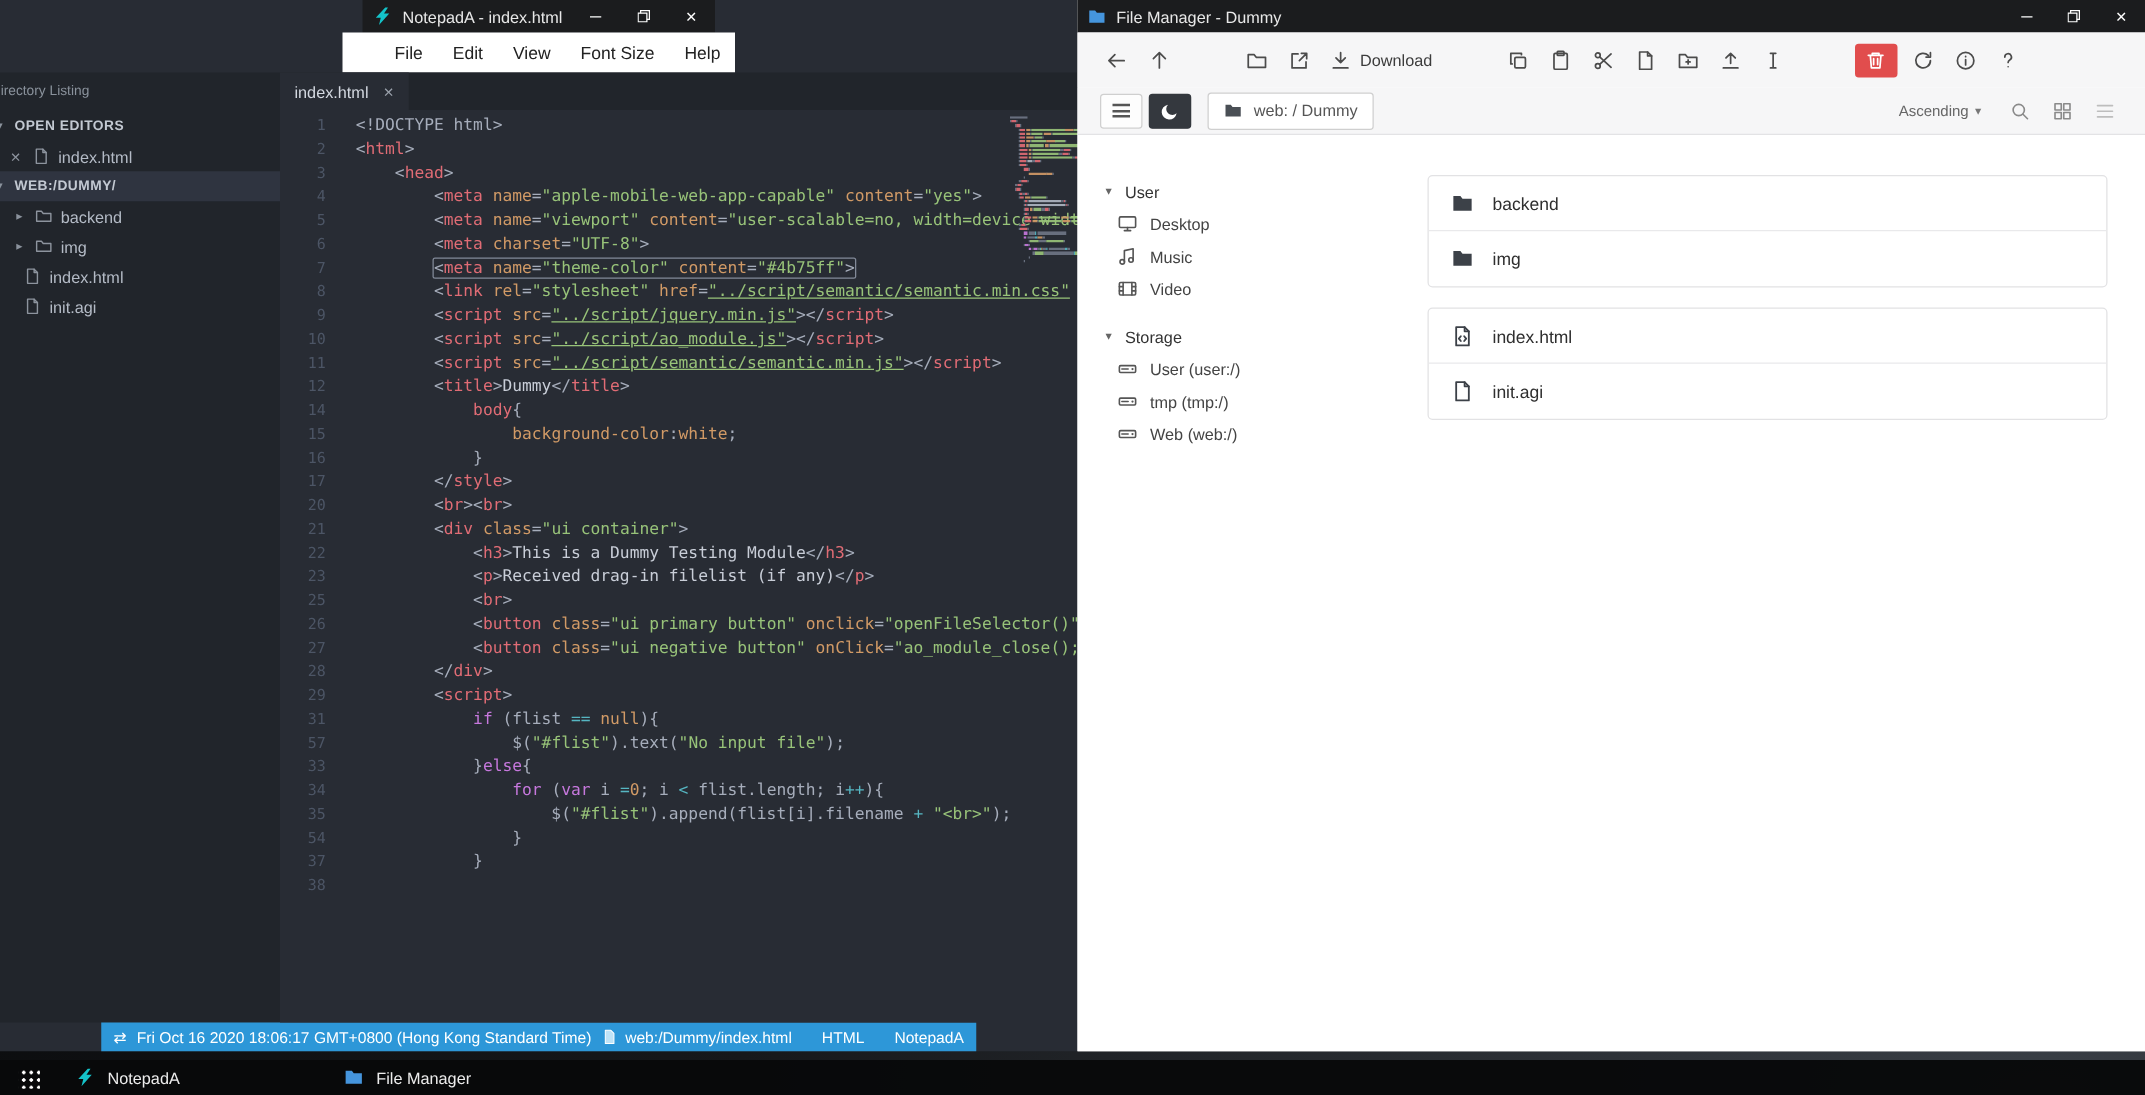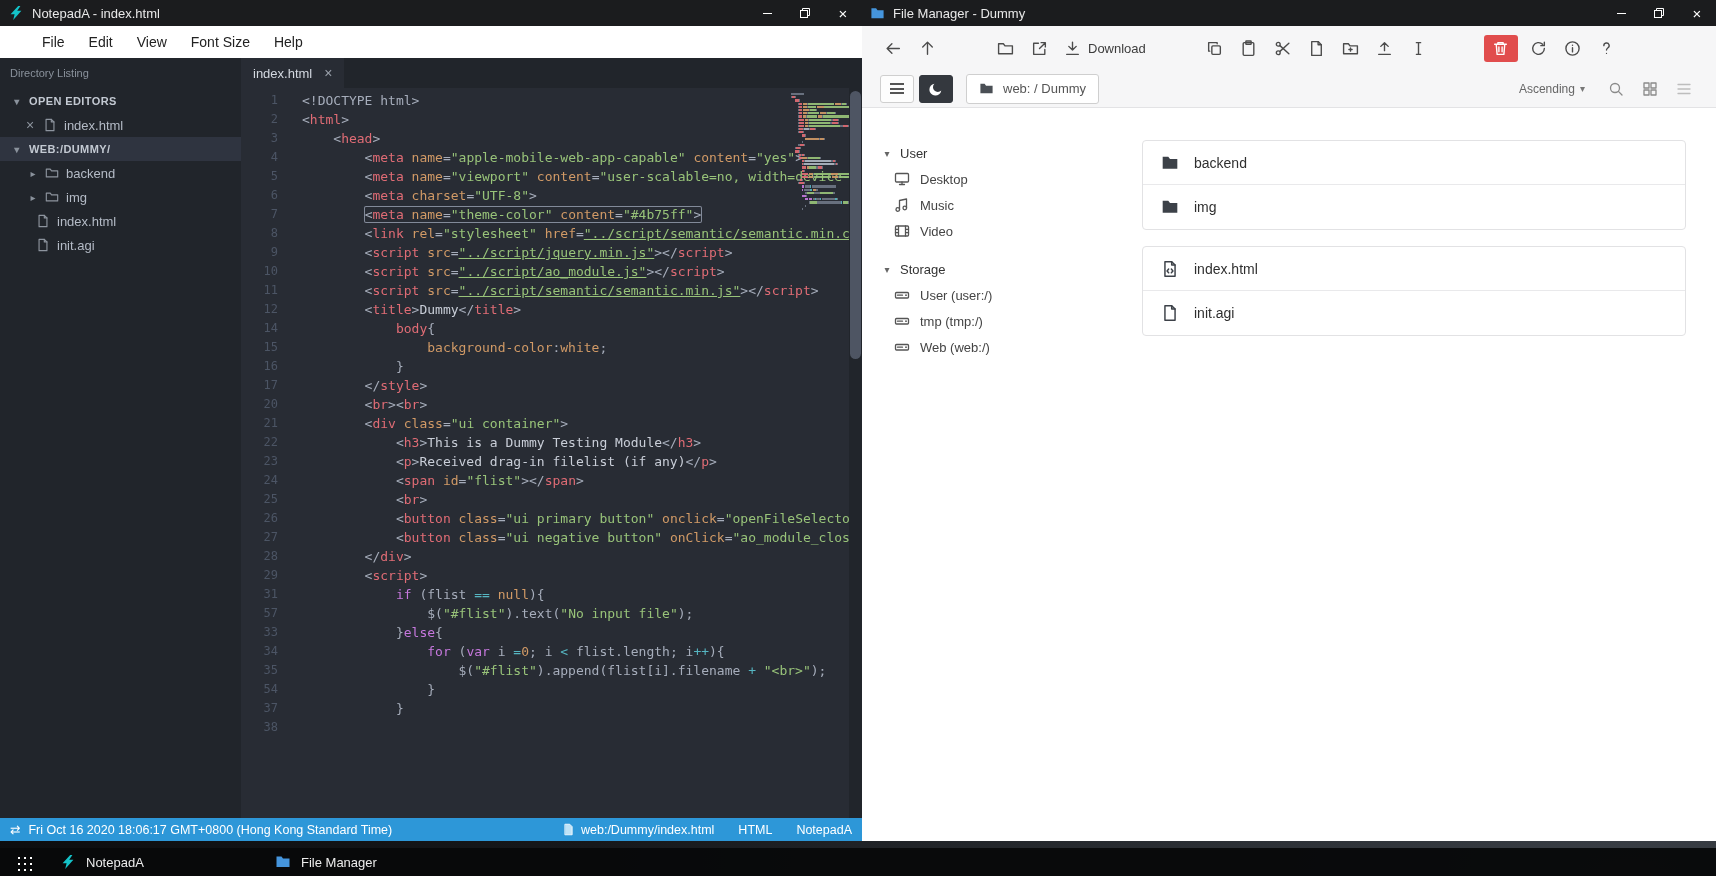--- a/index.html
+++ b/index.html
@@ -10,21 +10,21 @@
   .window{position:absolute;top:0;height:841px;display:flex;flex-direction:column;}
   .titlebar{height:26px;flex:0 0 26px;background:#1b1c1e;display:flex;align-items:center;
     color:#e8e8e8;font-size:13px;padding-left:8px;gap:8px;}
   .wc-group{margin-left:auto;display:flex;height:100%;}
   .wc{width:38px;display:flex;align-items:center;justify-content:center;color:#fff;background:none;border:none;font-size:15px;}
   .wc-glyph-min{width:9px;height:1px;background:currentColor;display:block;}
   .icon{display:inline-flex;align-items:center;justify-content:center;}
   .icon svg{width:100%;height:100%;fill:none;stroke:currentColor;stroke-width:1.3;stroke-linecap:round;stroke-linejoin:round;}
 
   
-  .notepad{left:0;width:862px;background:#282c34;}
+  .notepad{left:0;width:862px;background:#282c34;align-items:center;}
   .menubar{height:32px;flex:0 0 32px;background:#fff;display:flex;align-items:center;padding-left:30px;}
   .menu-item{padding:0 12px;font-size:14px;color:#222;height:100%;display:flex;align-items:center;}
   .np-body{flex:1;display:flex;min-height:0;}
   .np-sidebar{flex:0 0 241px;width:241px;background:#21252b;overflow:hidden;font-size:13px;color:#b4bbc6;}
   .dl-header{color:#8a929c;font-size:11px;padding:9px 0 10px 10px;}
   .tree-section{height:24px;display:flex;align-items:center;gap:7px;padding-left:12px;
     font-size:11px;font-weight:700;letter-spacing:.4px;color:#c3c9d2;}
   .tree-section.selected{background:#2f3440;}
   .caret{color:#8a929c;font-size:10px;width:10px;text-align:center;}
   .caret.small{font-size:10px;}
@@ -286,24 +286,20 @@
               </div>
               <div class="code-line">
                 <span class="ln">22</span>
                 <span class="lc"><span class="tk-p">            &lt;</span><span class="tk-t">h3</span><span class="tk-p">&gt;</span><span class="tk-x">This is a Dummy Testing Module</span><span class="tk-p">&lt;/</span><span class="tk-t">h3</span><span class="tk-p">&gt;</span></span>
               </div>
               <div class="code-line">
                 <span class="ln">23</span>
                 <span class="lc"><span class="tk-p">            &lt;</span><span class="tk-t">p</span><span class="tk-p">&gt;</span><span class="tk-x">Received drag-in filelist (if any)</span><span class="tk-p">&lt;/</span><span class="tk-t">p</span><span class="tk-p">&gt;</span></span>
               </div>
               <div class="code-line">
-                <span class="ln">24</span>
-                <span class="lc"><span class="tk-p">            &lt;</span><span class="tk-t">span</span><span class="tk-p"> </span><span class="tk-a">id</span><span class="tk-p">=</span><span class="tk-s">"flist"</span><span class="tk-p">&gt;&lt;/</span><span class="tk-t">span</span><span class="tk-p">&gt;</span></span>
-              </div>
-              <div class="code-line">
                 <span class="ln">25</span>
                 <span class="lc"><span class="tk-p">            &lt;</span><span class="tk-t">br</span><span class="tk-p">&gt;</span></span>
               </div>
               <div class="code-line">
                 <span class="ln">26</span>
                 <span class="lc"><span class="tk-p">            &lt;</span><span class="tk-t">button</span><span class="tk-p"> </span><span class="tk-a">class</span><span class="tk-p">=</span><span class="tk-s">"ui primary button"</span><span class="tk-p"> </span><span class="tk-a">onclick</span><span class="tk-p">=</span><span class="tk-s">"openFileSelector()"</span></span>
               </div>
               <div class="code-line">
                 <span class="ln">27</span>
                 <span class="lc"><span class="tk-p">            &lt;</span><span class="tk-t">button</span><span class="tk-p"> </span><span class="tk-a">class</span><span class="tk-p">=</span><span class="tk-s">"ui negative button"</span><span class="tk-p"> </span><span class="tk-a">onClick</span><span class="tk-p">=</span><span class="tk-s">"ao_module_close();"</span></span>

